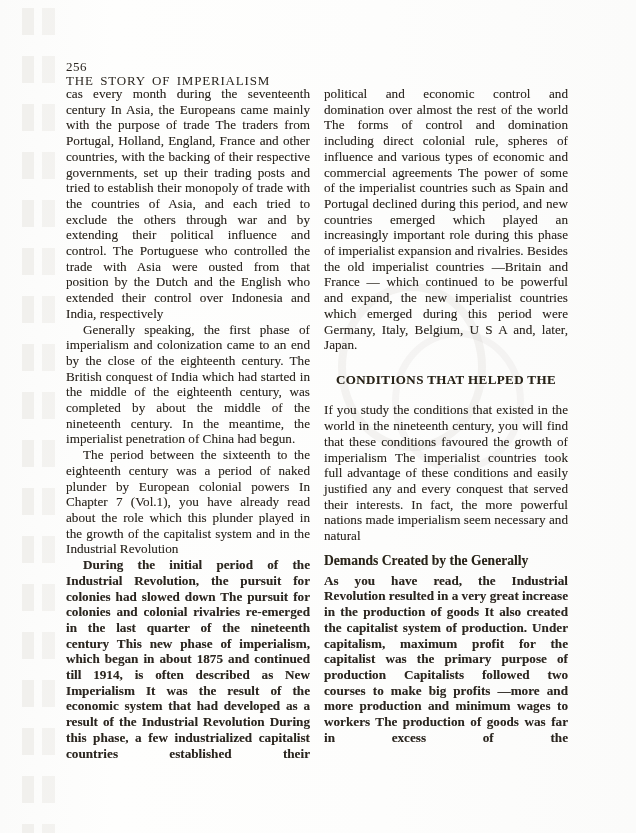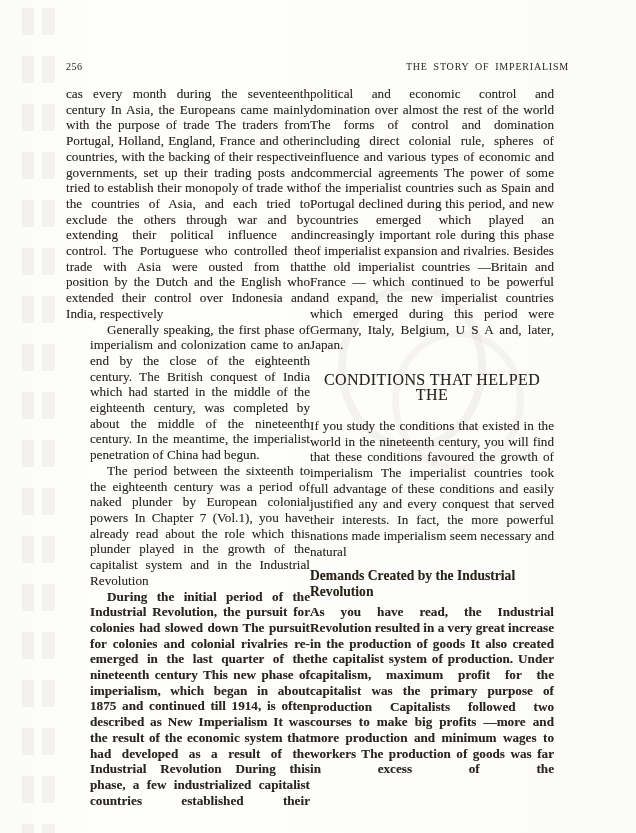--- a/index.html
+++ b/index.html
@@ -48,56 +48,58 @@
     border: 7px solid rgba(140, 134, 122, 0.07);
   }
   .page-header {
     position: absolute;
     top: 60px;
     left: 66px;
     right: 67px;
     display: flex;
     justify-content: space-between;
     align-items: baseline;
-    font-size: 10px;
+    font-size: 13px;
     line-height: 14px;
+    flex-direction: column;
   }
   .page-number {
     letter-spacing: 0.5px;
   }
   .running-header {
     letter-spacing: 0.8px;
     word-spacing: 2.5px;
   }
   .columns {
     position: absolute;
     top: 86px;
     left: 66px;
     width: 502px;
     display: flex;
+    gap: 14px;
   }
   .column {
     width: 244px;
     flex: 0 0 244px;
   }
   .column p {
     margin: 0;
     font-size: 13.2px;
     line-height: 15.7px;
     text-align: justify;
     color: #2b2620;
     text-shadow: 0 0 0.5px rgba(64, 54, 42, 0.35);
   }
-  .column p.indent { text-indent: 17px; margin-left: 24px; }
+  .column p.indent { text-indent: 17px; }
   
   .column p:last-of-type { text-align-last: justify; font-weight: bold; }
   .section-heading {
     margin: 19px 0 15px 0;
-    font-size: 16px;
-    font-weight: normal;
+    font-size: 13px;
+    font-weight: bold;
     line-height: 15.5px;
     text-align: center;
     letter-spacing: 0.4px;
     color: #292419;
     text-shadow: 0 0 0.5px rgba(64, 54, 42, 0.35);
   }
   .section-heading span { display: block; }
   .subheading {
     margin: 9px 0 4px 0;
     font-size: 13.6px;
@@ -137,21 +139,20 @@
     <div class="column col-right">
       <p>political and economic control and domination over almost the rest of the world The forms of control and domination including direct colonial rule, spheres of influence and various types of economic and commercial agreements The power of some of the imperialist countries such as Spain and Portugal declined during this period, and new countries emerged which played an increasingly important role during this phase of imperialist expansion and rivalries. Besides the old imperialist countries —Britain and France — which continued to be powerful and expand, the new imperialist countries which emerged during this period were Germany, Italy, Belgium, U S A and, later, Japan.</p>
 
       <h2 class="section-heading">
         <span>CONDITIONS THAT HELPED THE</span>
       </h2>
 
       <p>If you study the conditions that existed in the world in the nineteenth century, you will find that these conditions favoured the growth of imperialism The imperialist countries took full advantage of these conditions and easily justified any and every conquest that served their interests. In fact, the more powerful nations made imperialism seem necessary and natural</p>
 
       <h3 class="subheading">
-        <span>Demands Created by the Industrial</span>
-        <span>Revolution</span>
+        <span>Demands Created by the Generally</span>
       </h3>
 
       <p>As you have read, the Industrial Revolution resulted in a very great increase in the production of goods It also created the capitalist system of production. Under capitalism, maximum profit for the capitalist was the primary purpose of production Capitalists followed two courses to make big profits —more and more production and minimum wages to workers The production of goods was far in excess of the</p>
     </div>
 
   </main>
 </div>
 
 </body></html>

